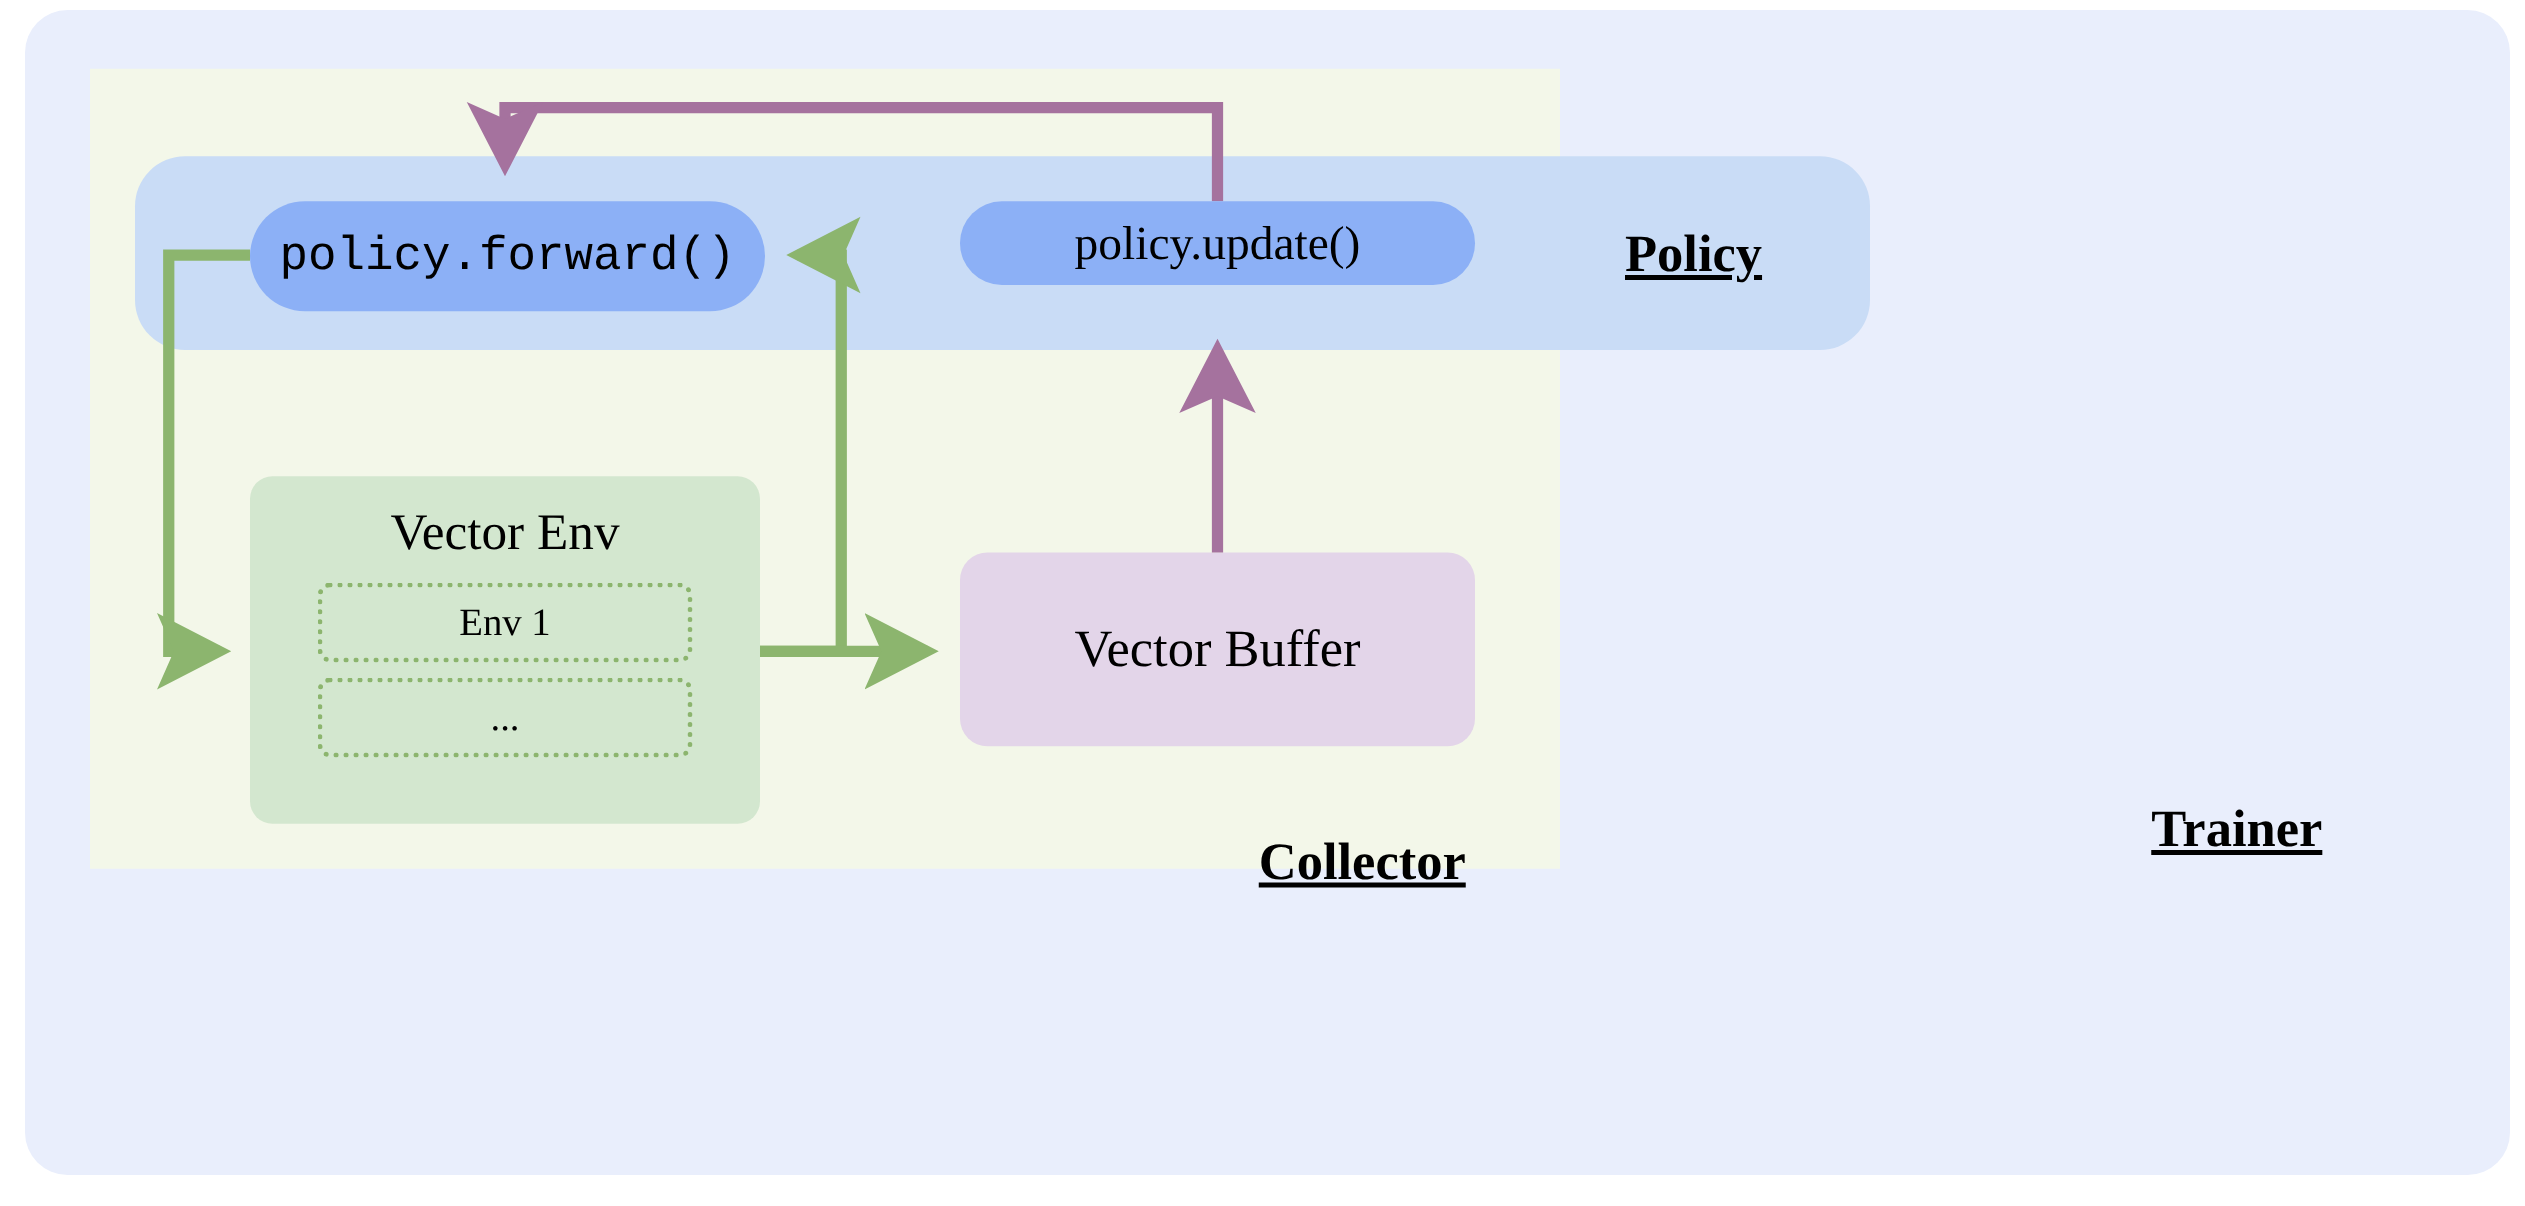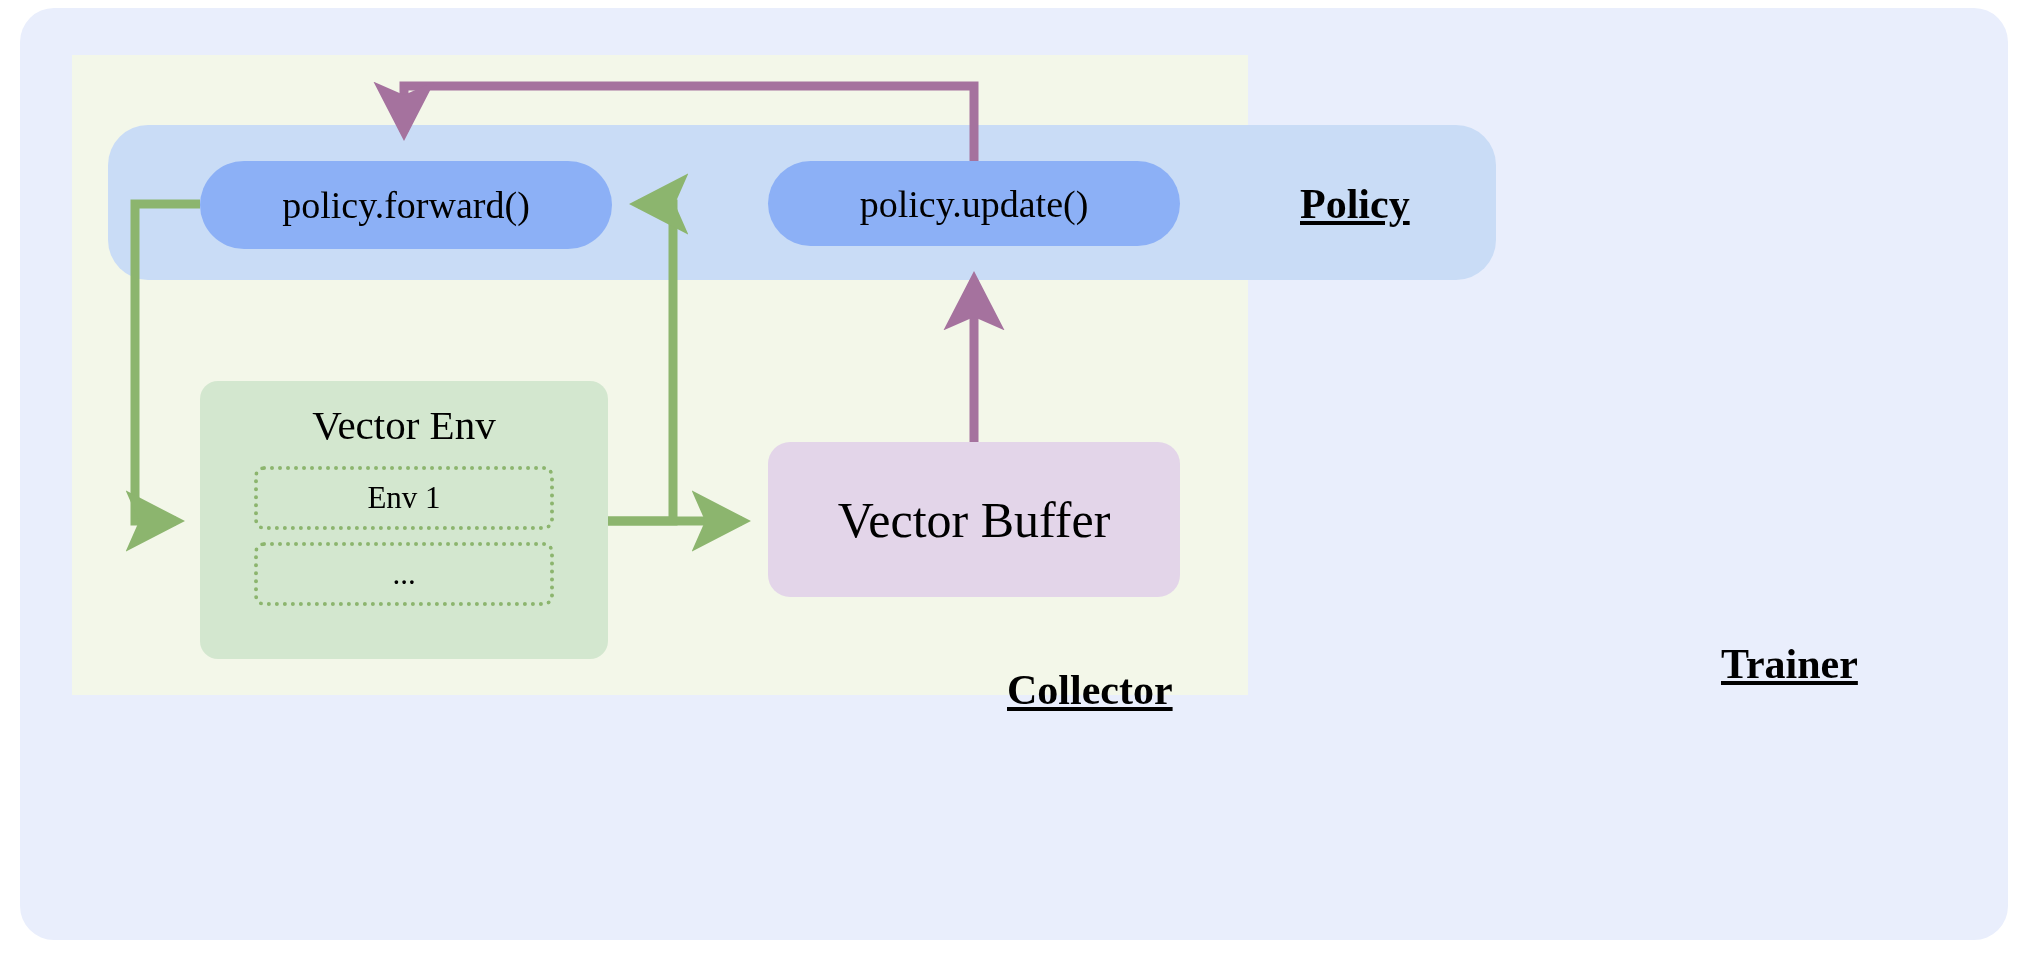--- a/index.html
+++ b/index.html
@@ -57,22 +57,22 @@
     position: absolute;
     background: #8cb0f6;
     border-radius: 44px;
     display: flex;
     align-items: center;
     justify-content: center;
     color: #000;
     font-size: 38px;
     white-space: nowrap;
   }
-  .pill-forward { left: 200px; top: 161px; width: 412px; height: 88px; }
-  .pill-update  { left: 768px; top: 161px; width: 412px; height: 85px; }
+  .pill-forward { left: 200px; top: 161px; width: 412px; height: 88px; font-family: Liberation Mono, monospace; }
+  .pill-update  { left: 768px; top: 161px; width: 412px; height: 67px; }
 
   
   .vecenv-box {
     position: absolute;
     left: 200px; top: 381px;
     width: 408px; height: 278px;
     background: #d3e7cf;
     border-radius: 18px;
   }
   .vecenv-title {
@@ -104,21 +104,21 @@
   
   .buffer-box {
     position: absolute;
     left: 768px; top: 442px;
     width: 412px; height: 155px;
     background: #e3d5e9;
     border-radius: 22px;
     display: flex;
     align-items: center;
     justify-content: center;
-    font-size: 50px;
+    font-size: 42px;
     color: #000;
   }
 
   
   .arrows {
     position: absolute;
     left: 0; top: 0;
     width: 2020px; height: 965px;
     pointer-events: none;
   }

